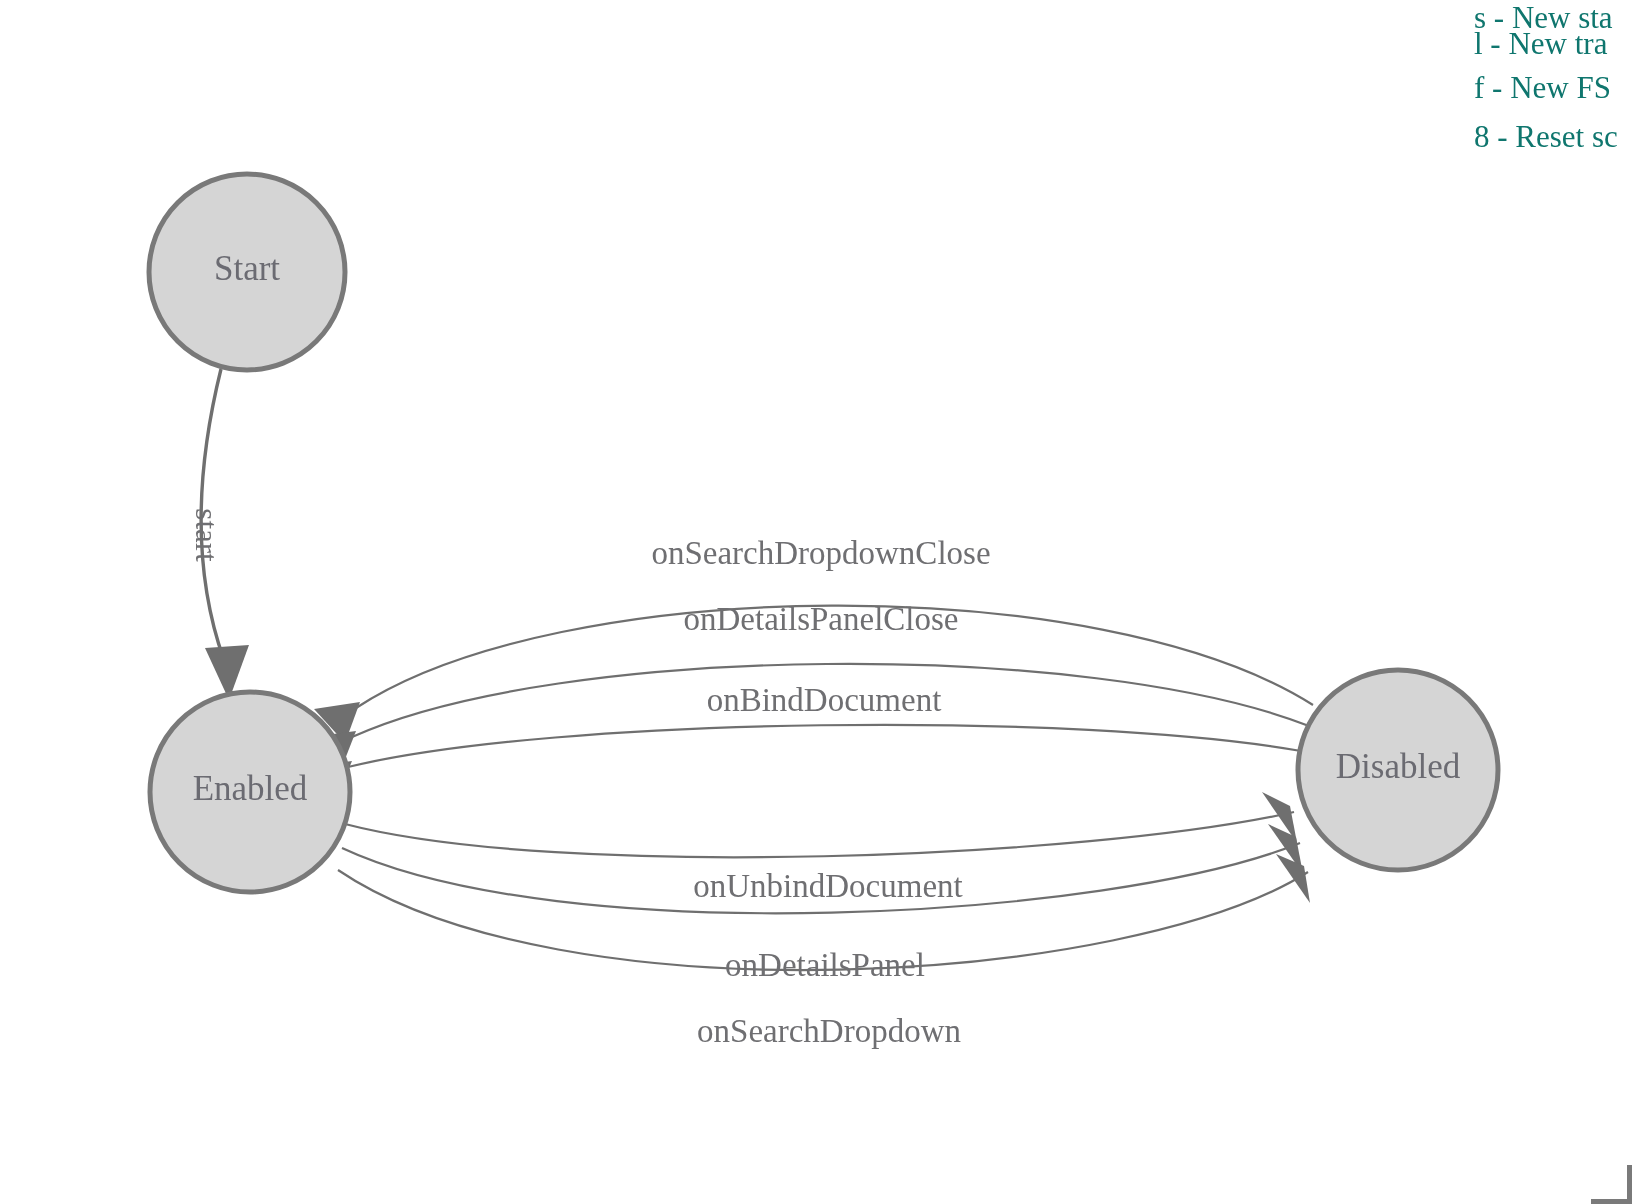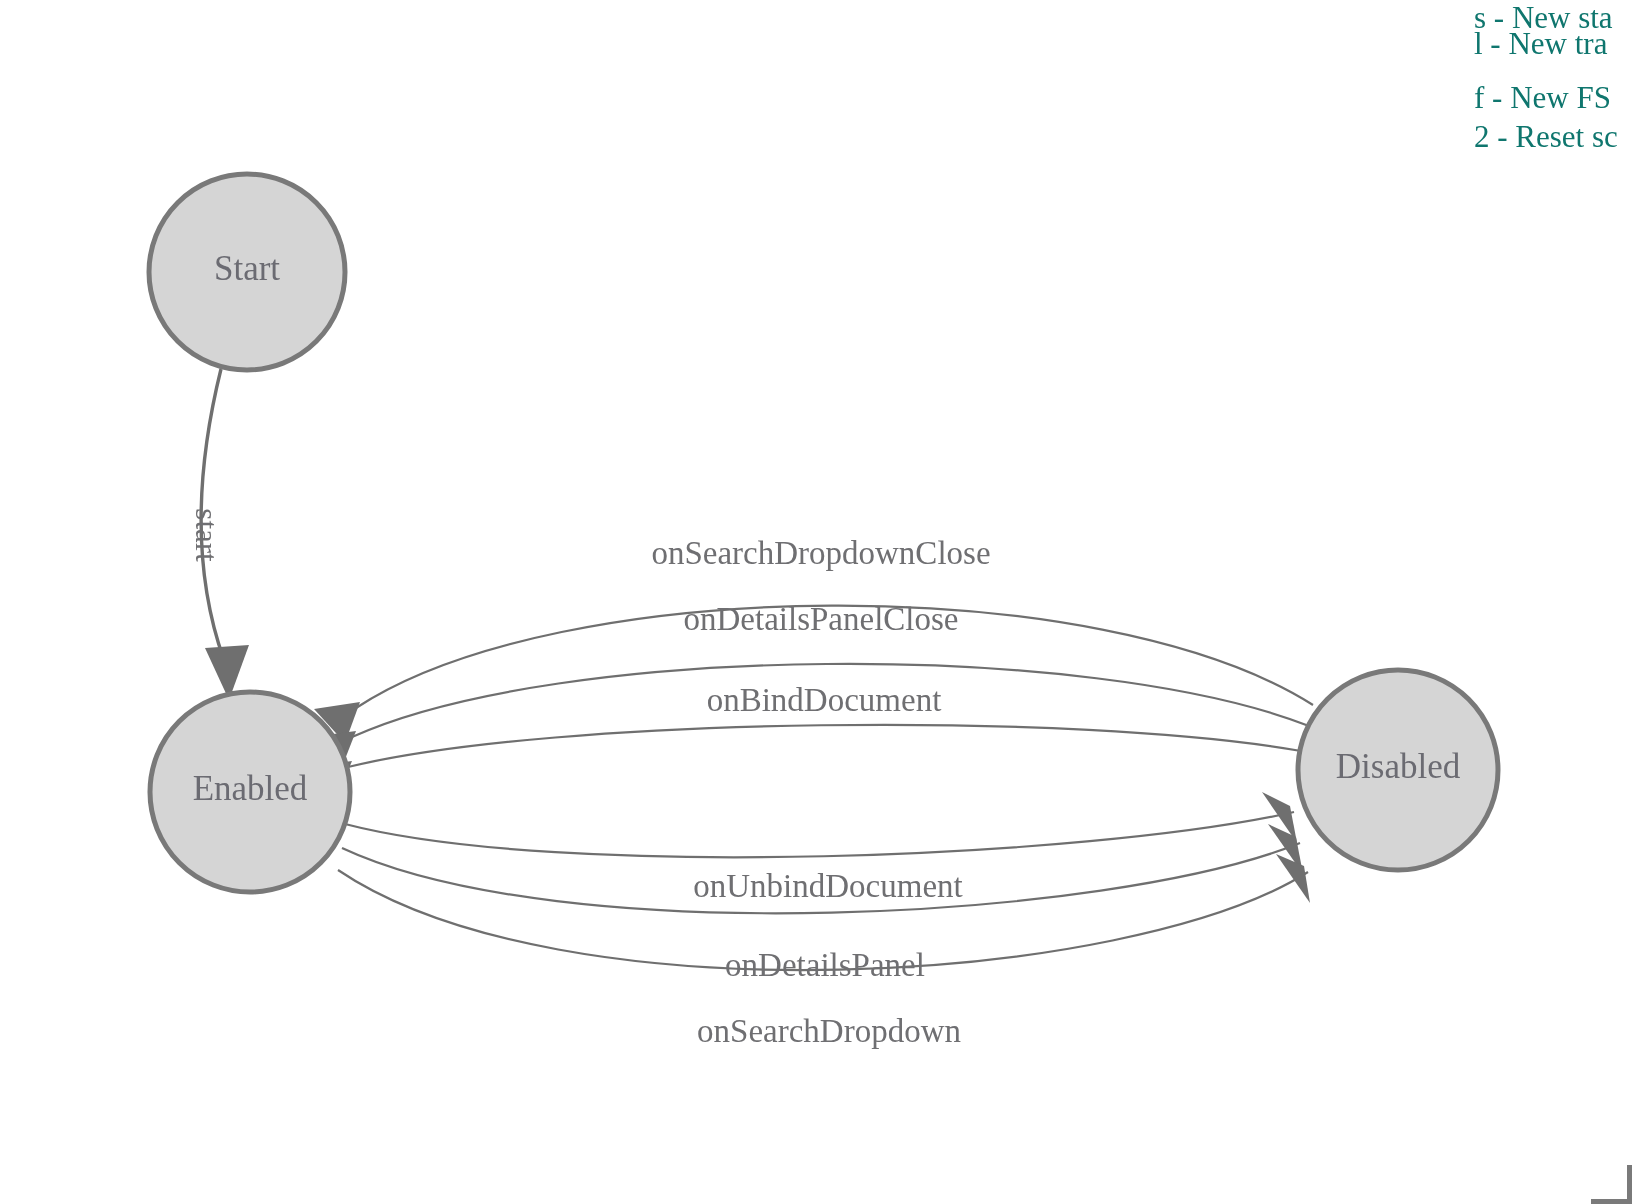--- a/index.html
+++ b/index.html
@@ -90,21 +90,21 @@
     left: 30px;
     white-space: nowrap;
     font-family: "Liberation Serif", "DejaVu Serif", serif;
     font-size: 31px;
     color: #0f766e;
     line-height: 1;
     margin-left: 22px;
   }
   .help-line.l0 { top: 2px; }
   .help-line.l1 { top: 28px; }
-  .help-line.l2 { top: 82px; }
+  .help-line.l2 { top: 72px; }
   .help-line.l3 { top: 121px; }
 
   #corner-bracket {
     position: absolute;
     right: 0px;
     bottom: 0px;
     width: 36px;
     height: 34px;
     border-right: 5px solid #7a7a7a;
     border-bottom: 5px solid #7a7a7a;
@@ -180,18 +180,18 @@
     <text class="edge-label" x="825" y="976">onDetailsPanel</text>
 
     <text class="edge-label" x="829" y="1042">onSearchDropdown</text>
 
   </svg>
 
   <div id="help-overlay">
     <div class="help-line l0">s - New sta</div>
     <div class="help-line l1">l - New tra</div>
     <div class="help-line l2">f - New FS</div>
-    <div class="help-line l3">2 - Reset sc</div>
+    <div class="help-line l3">8 - Reset sc</div>
   </div>
 
   <div id="corner-bracket"></div>
 
 </div>
 
 </body></html>

